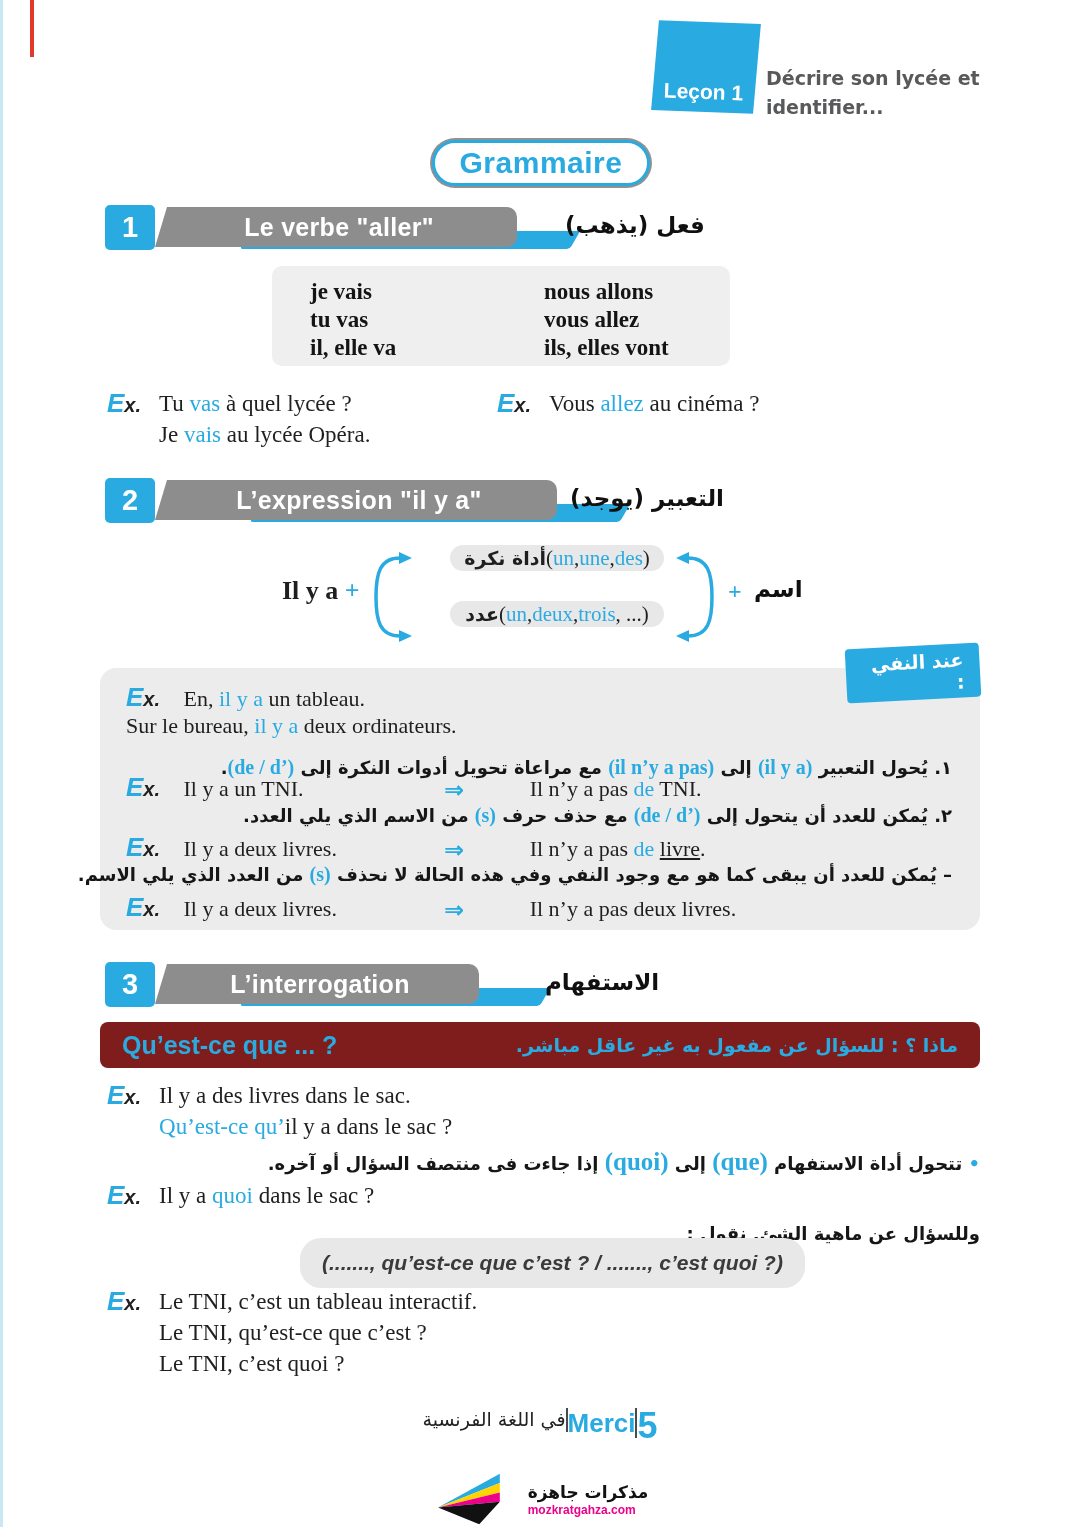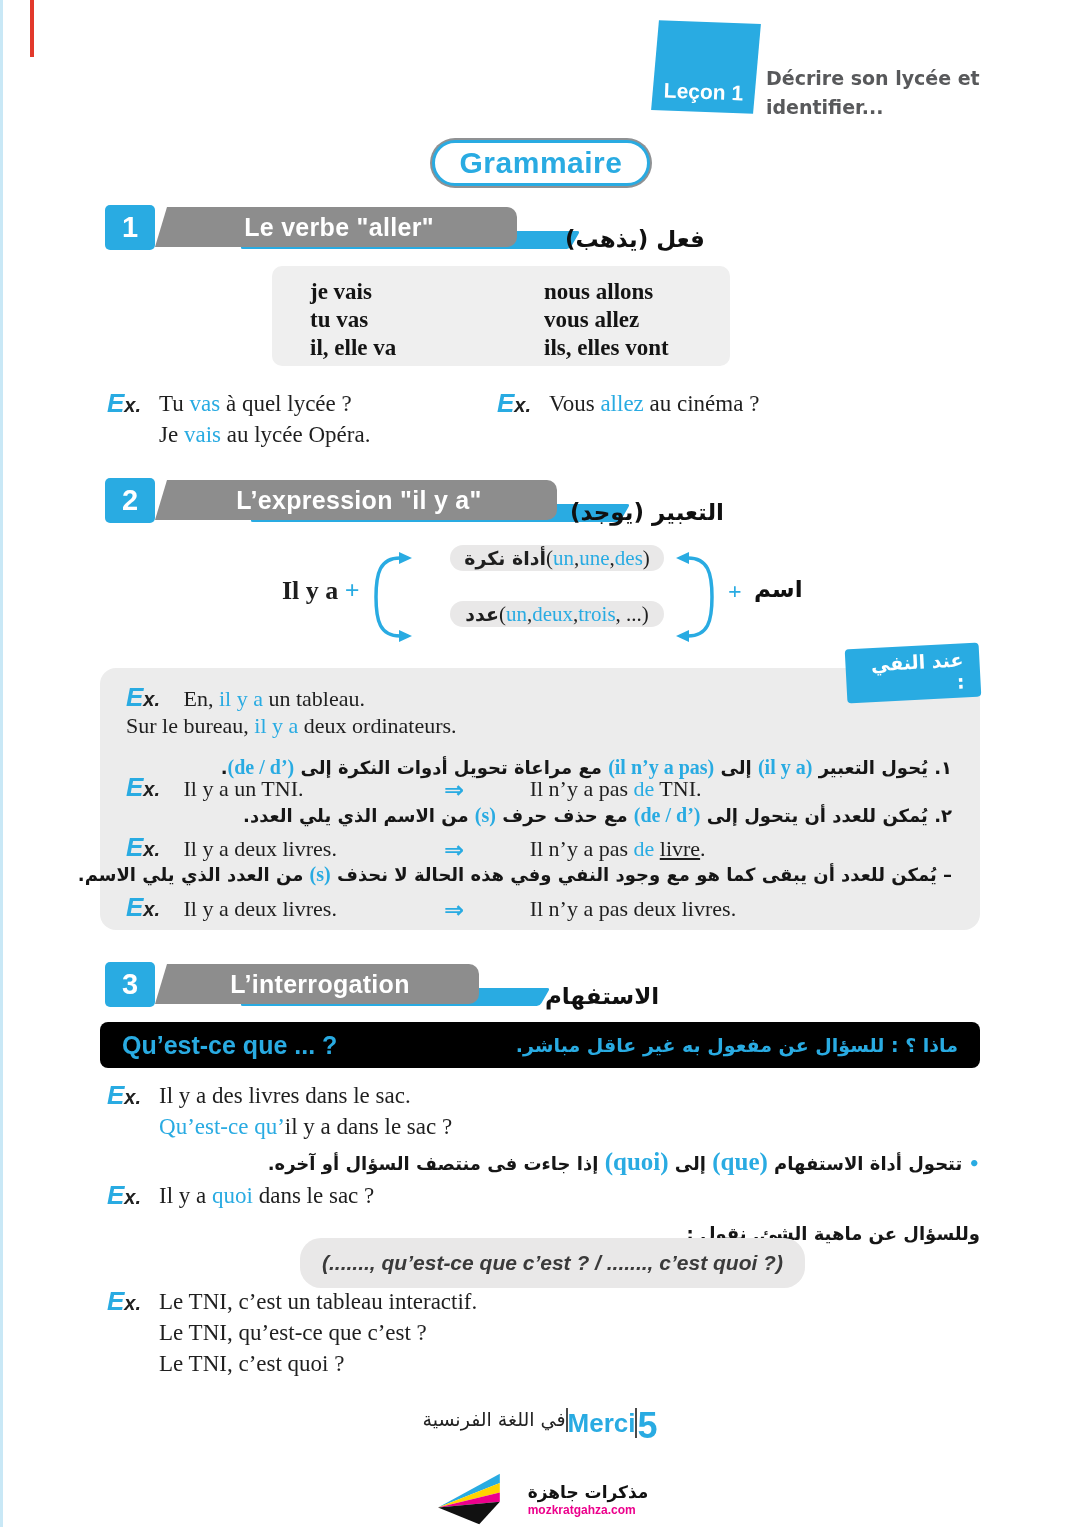--- a/index.html
+++ b/index.html
@@ -29,21 +29,21 @@
 
   
   .sec{position:absolute;left:105px;height:50px;}
   .sec-accent{position:absolute;top:26px;height:18px;background:var(--blue);transform:skewX(-30deg);border-radius:3px;z-index:0;}
   .sec-bar{position:absolute;left:44px;top:2px;height:40px;background:var(--graybar);z-index:1;
     clip-path:polygon(18px 0,100% 0,100% 100%,6px 100%);border-radius:6px 10px 10px 6px;
     color:#fff;font:bold 25px "Liberation Sans",sans-serif;display:flex;align-items:center;justify-content:center;
     padding:0 24px 0 36px;letter-spacing:.3px;}
   .sec-num{position:absolute;left:0;top:0;width:50px;height:45px;background:var(--blue);border-radius:5px;z-index:2;
     color:#fff;font:bold 29px "Liberation Sans",sans-serif;display:flex;align-items:center;justify-content:center;}
-  .sec-ar{position:absolute;top:21px;direction:rtl;color:#101010;font:bold 23px "DejaVu Sans",sans-serif;}
+  .sec-ar{position:absolute;top:7px;direction:rtl;color:#101010;font:bold 23px "DejaVu Sans",sans-serif;}
 
   
   .conj{position:absolute;left:272px;top:266px;width:458px;height:100px;background:#efefef;border-radius:10px;}
   .conj .col{position:absolute;top:12px;font:bold 23px "Liberation Serif",serif;line-height:28px;color:#141414;}
   .conj .c1{left:38px;}
   .conj .c2{left:272px;}
 
   
   .ex{white-space:nowrap;margin-right:18px;font-style:italic;}
   .ex .e{color:var(--blue);font:italic bold 26px "Liberation Sans",sans-serif;}
@@ -66,21 +66,21 @@
     padding:5px 16px;transform:rotate(-3deg);direction:rtl;font:bold 19px "DejaVu Sans",sans-serif;}
   .nline{position:absolute;font-size:22px;line-height:27px;white-space:nowrap;}
   .nline.lft{left:26px;}
   .rtl-line{position:absolute;right:28px;direction:rtl;text-align:right;
     font:bold 18px "DejaVu Sans",sans-serif;color:#161616;white-space:nowrap;}
   .arrow{color:var(--blue);font:bold 24px "DejaVu Sans",sans-serif;vertical-align:-2px;}
   .nq{display:inline-block;width:255px;}
   .na{margin-left:60px;}
 
   
-  .qbar{position:absolute;left:100px;top:1022px;width:880px;height:46px;background:#000000;border-radius:8px;
+  .qbar{position:absolute;left:100px;top:1022px;width:880px;height:46px;background:#7f1d1d;border-radius:8px;
     display:flex;align-items:center;justify-content:space-between;padding:0 22px;}
   .qbar .ql{color:var(--blue);font:bold 25px "Liberation Sans",sans-serif;}
   .qbar .qr{color:var(--blue);direction:rtl;font:bold 19px "DejaVu Sans",sans-serif;}
   .free-rtl{position:absolute;right:100px;direction:rtl;text-align:right;
     font:bold 18px "DejaVu Sans",sans-serif;color:#161616;white-space:nowrap;}
   .qpill{position:absolute;left:300px;top:1238px;width:505px;height:50px;background:#e9e8e8;border-radius:21px;
     display:flex;align-items:center;justify-content:center;color:#3a3a3a;
     font:italic bold 21px "Liberation Sans",sans-serif;white-space:nowrap;}
 
   

